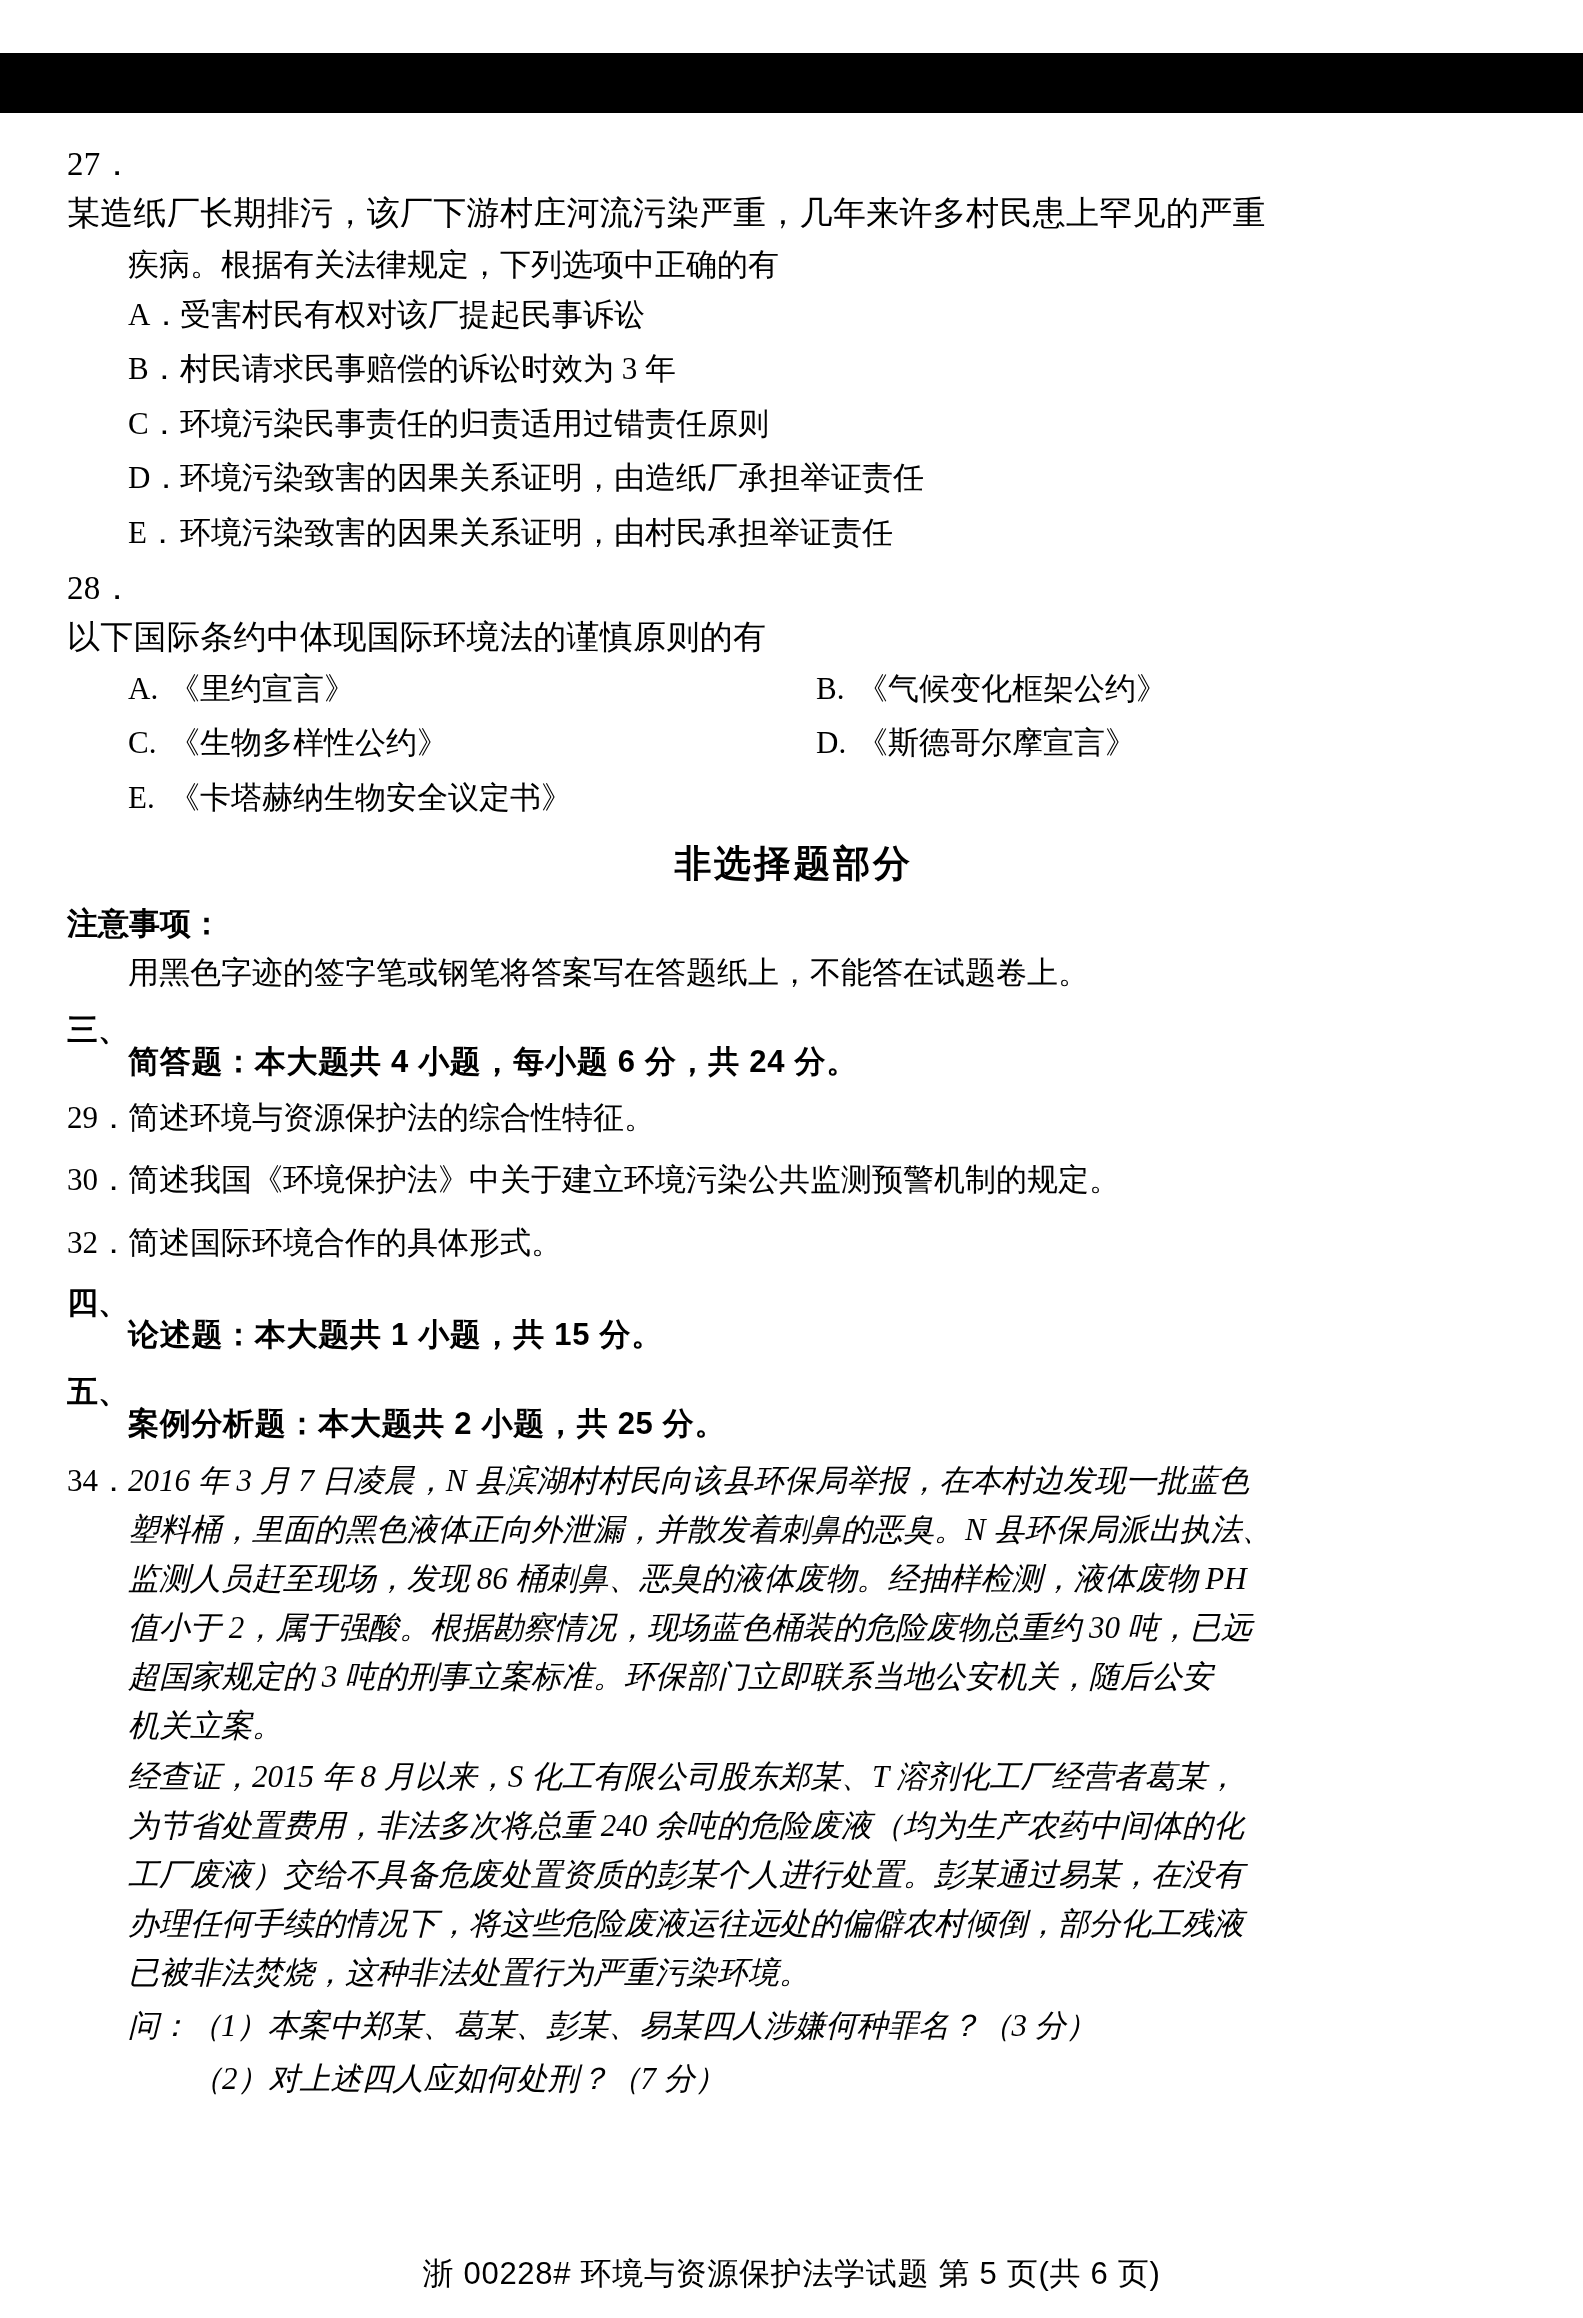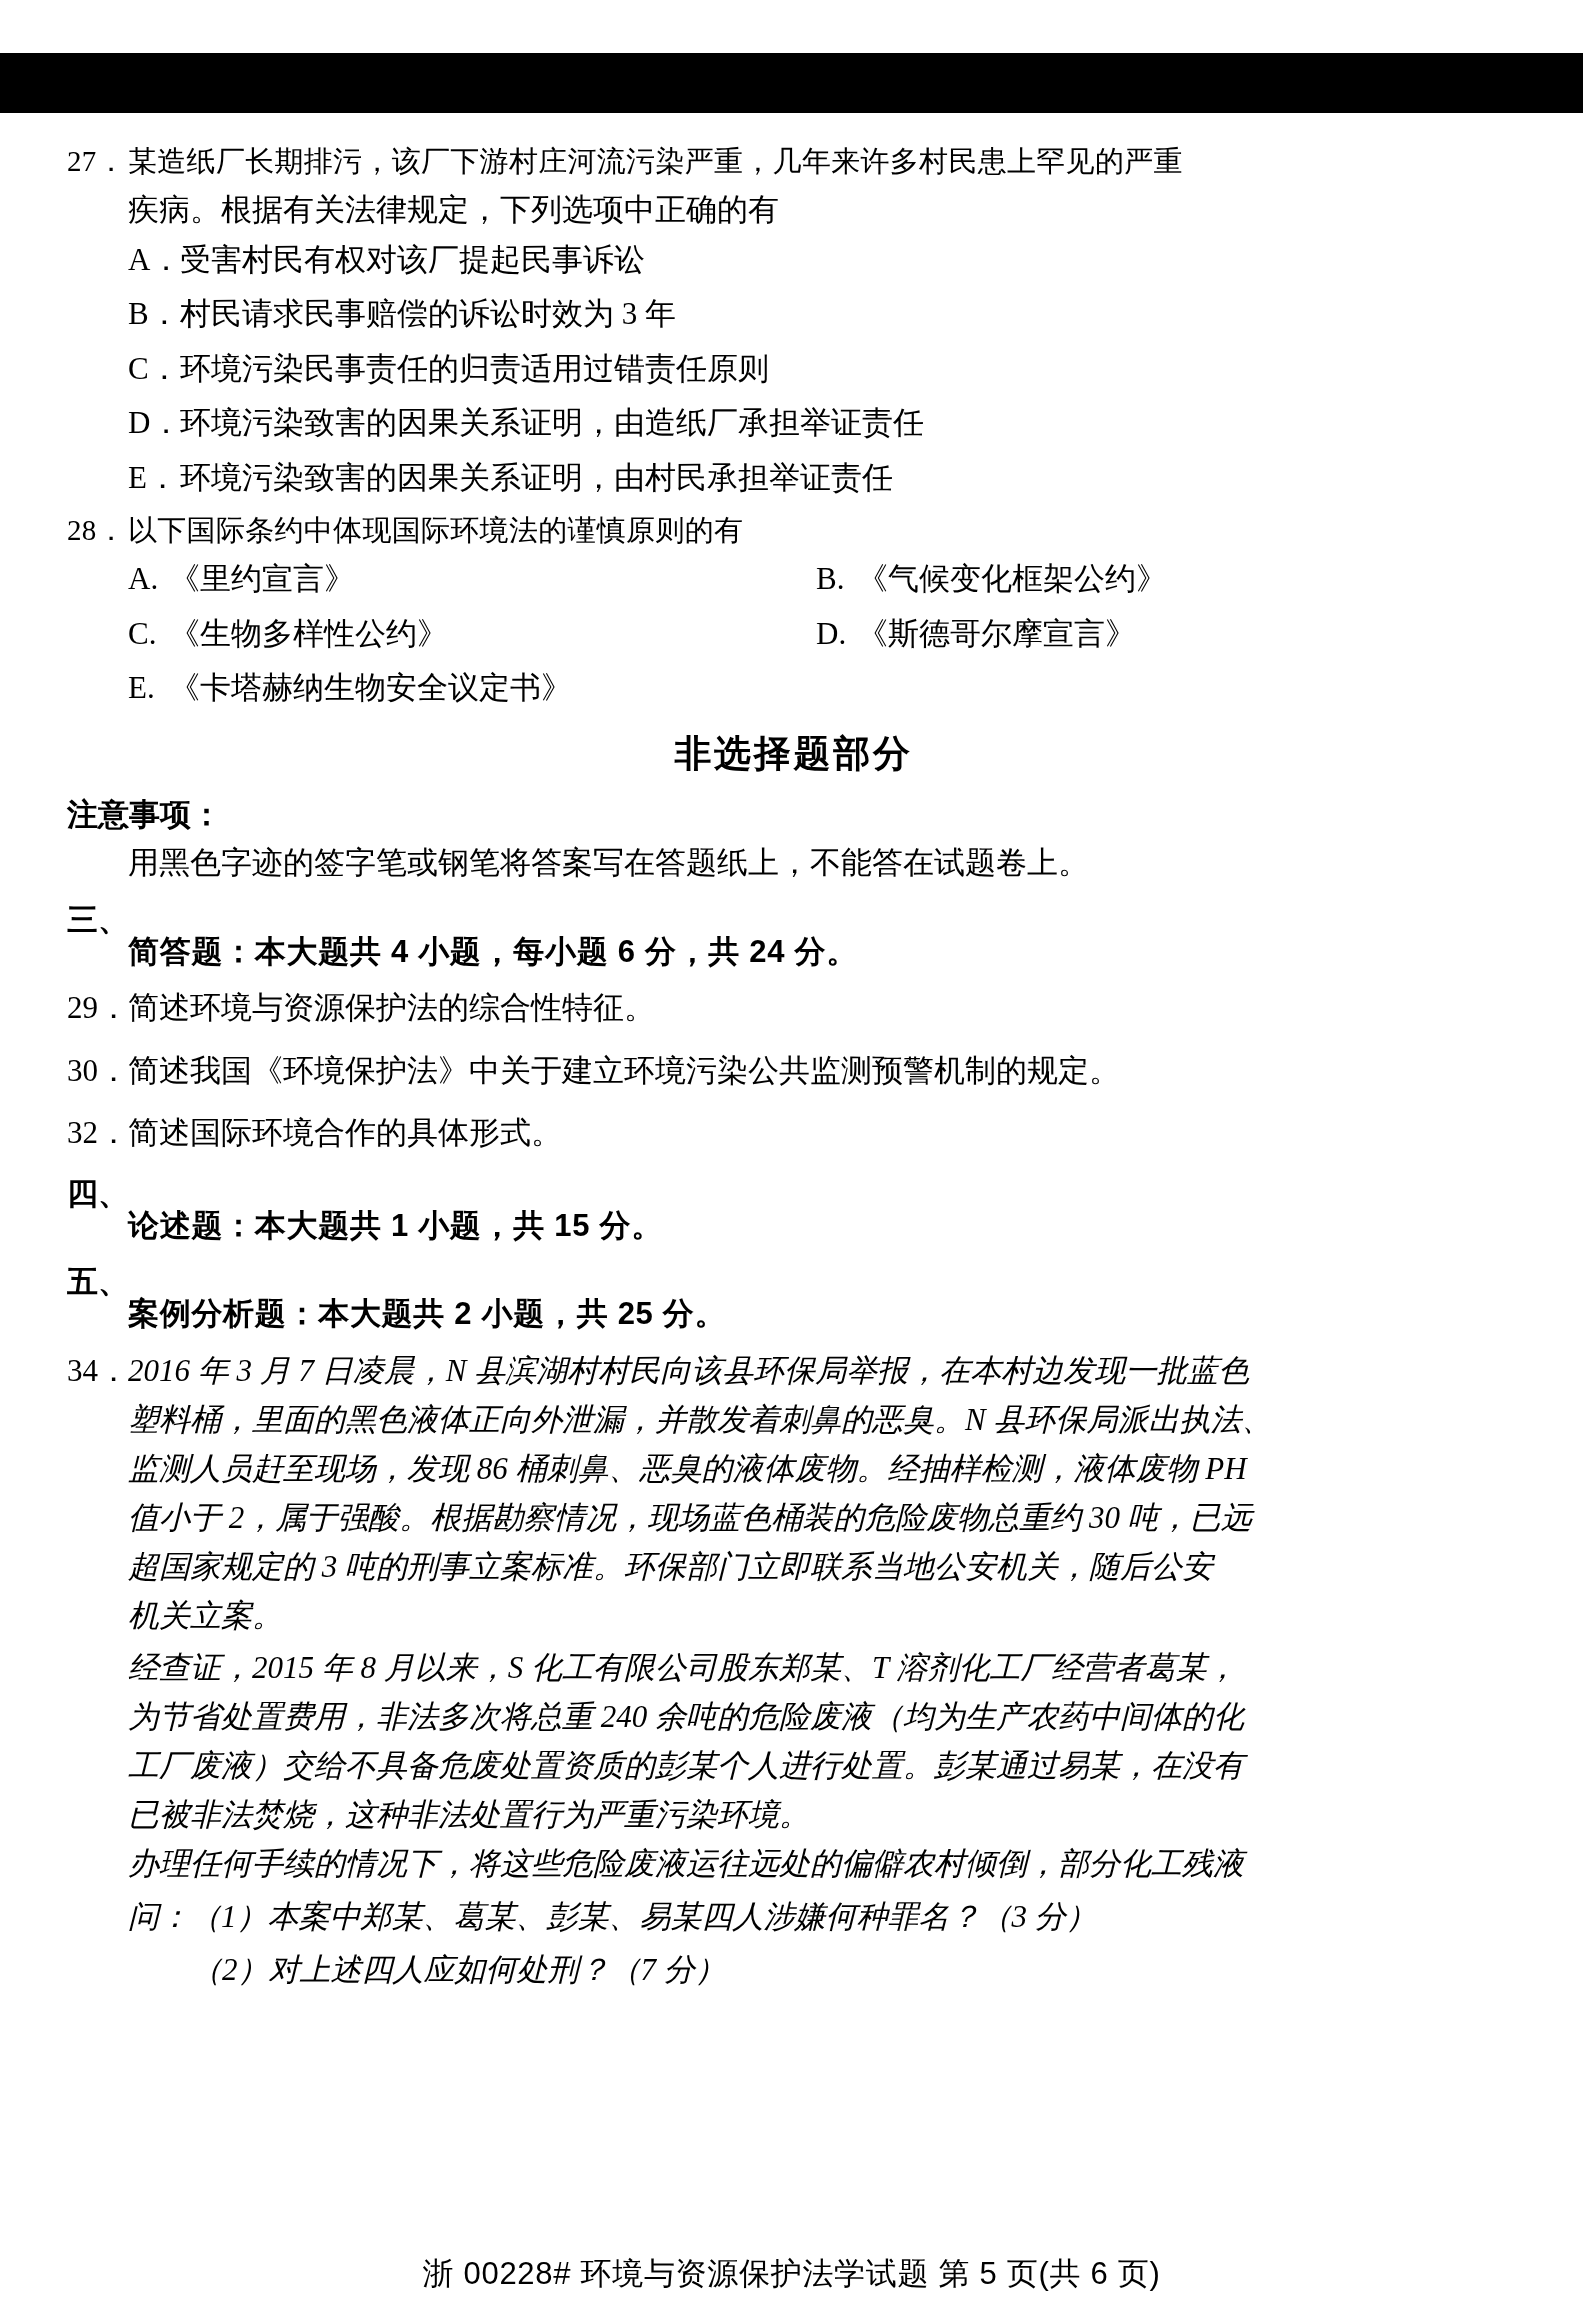--- a/index.html
+++ b/index.html
@@ -33,25 +33,26 @@
     left: 0;
     top: 140px;
     width: 1583px;
     padding: 0 63px 0 67px;
     box-sizing: border-box;
   }
 
   
   .q-line {
     display: flex;
-    align-items: center;
-    font-size: 29px;
+    align-items: flex-start;
+    font-size: 33px;
     line-height: 1.48;
     letter-spacing: 0.3px;
     margin: 0 0 4px 0;
+    flex-direction: column;
   }
   .q-num {
     flex: 0 0 auto;
     width: 61px;
     text-align: left;
     font-family: "Liberation Serif", serif;
   }
   .q-body {
     flex: 1 1 auto;
     text-align: justify;
@@ -296,22 +297,22 @@
       </div>
       <div class="case-cont">塑料桶，里面的黑色液体正向外泄漏，并散发着刺鼻的恶臭。N 县环保局派出执法、</div>
       <div class="case-cont">监测人员赶至现场，发现 86 桶刺鼻、恶臭的液体废物。经抽样检测，液体废物 PH</div>
       <div class="case-cont">值小于 2，属于强酸。根据勘察情况，现场蓝色桶装的危险废物总重约 30 吨，已远</div>
       <div class="case-cont">超国家规定的 3 吨的刑事立案标准。环保部门立即联系当地公安机关，随后公安</div>
       <div class="case-cont">机关立案。</div>
 
       <div class="case-para">经查证，2015 年 8 月以来，S 化工有限公司股东郑某、T 溶剂化工厂经营者葛某，</div>
       <div class="case-cont">为节省处置费用，非法多次将总重 240 余吨的危险废液（均为生产农药中间体的化</div>
       <div class="case-cont">工厂废液）交给不具备危废处置资质的彭某个人进行处置。彭某通过易某，在没有</div>
+      <div class="case-cont">办理任何手续的情况下，将这些危险废液运往远处的偏僻农村倾倒，部分化工残液</div>
       <div class="case-cont">已被非法焚烧，这种非法处置行为严重污染环境。</div>
-      <div class="case-cont">办理任何手续的情况下，将这些危险废液运往远处的偏僻农村倾倒，部分化工残液</div>
 
       <div class="ask-line">问：（1）本案中郑某、葛某、彭某、易某四人涉嫌何种罪名？（3 分）</div>
       <div class="ask-line indent2">（2）对上述四人应如何处刑？（7 分）</div>
     </div>
 
   </div>
 
   <div class="footer">浙 00228# 环境与资源保护法学试题 第 5 页(共 6 页)</div>
 
 </div>

